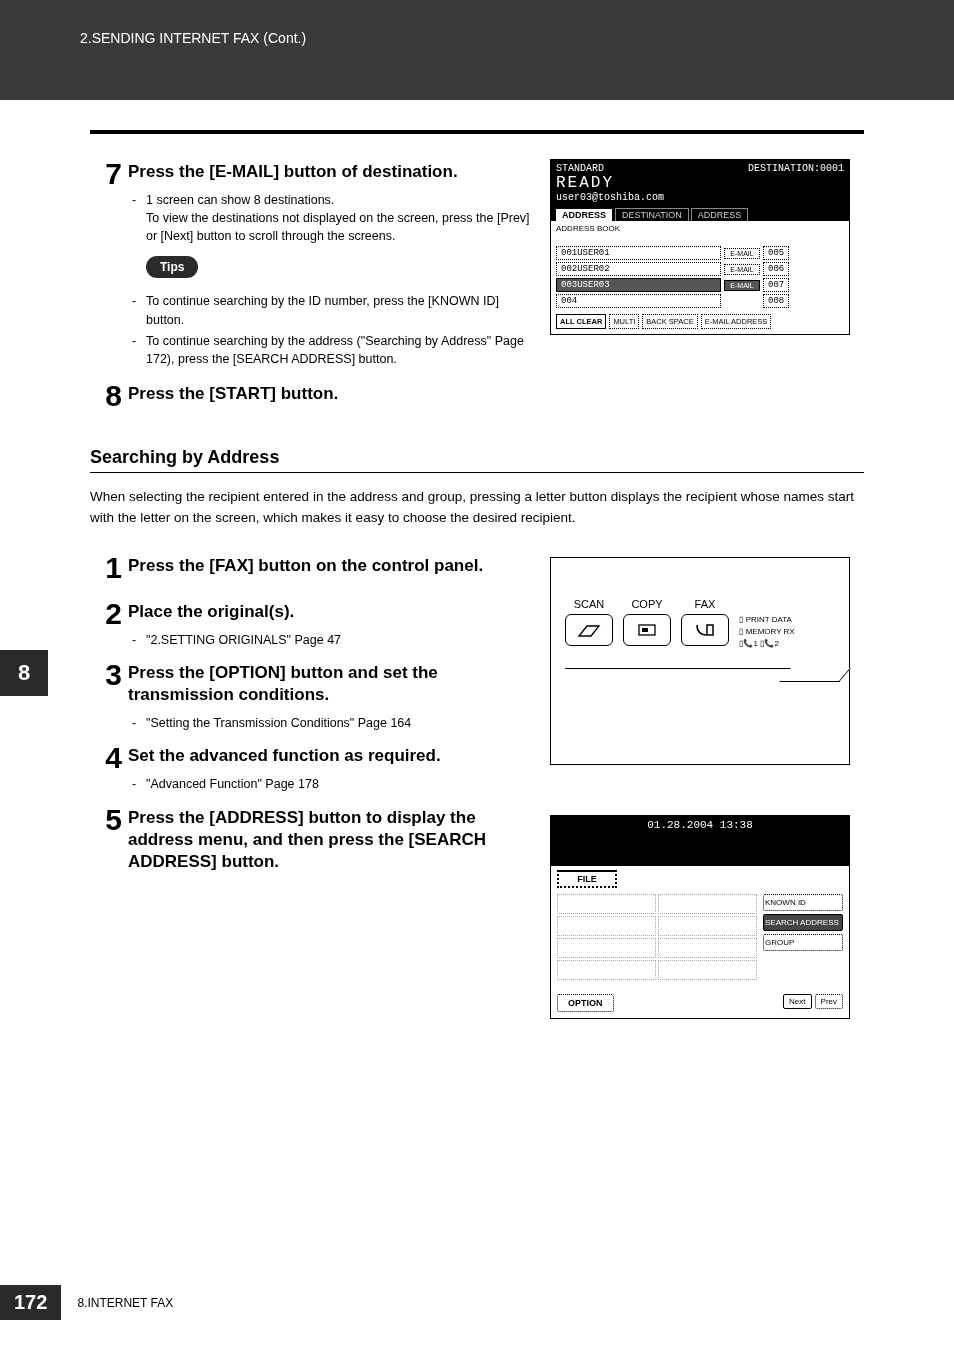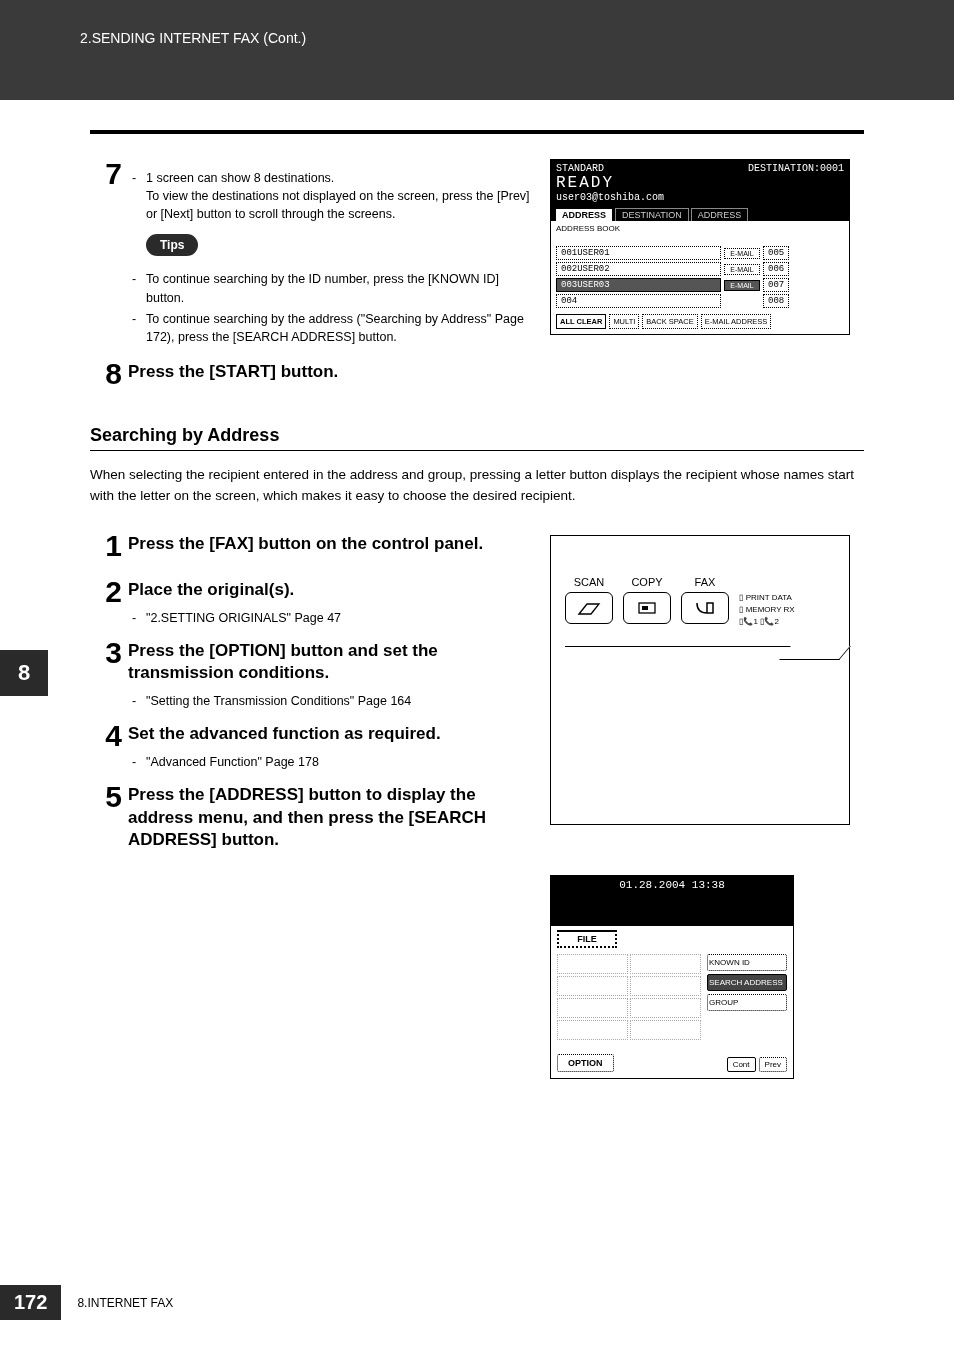--- a/index.html
+++ b/index.html
@@ -191,21 +191,21 @@
   .lcd-btn {
     border: 1px dotted #000;
     font-size: 7.5px;
     padding: 2px 3px;
   }
   .lcd-btn.bold { font-weight: bold; border-style: solid;}
   
   .ctrl {
     border: 1.5px solid #000;
     width: 300px;
-    height: 290px;
+    height: 208px;
     padding: 40px 14px 10px 14px;
     font-family: Arial, sans-serif;
     margin-top: 4px;
   }
   .ctrl-row {
     display: flex;
     gap: 10px;
     align-items: flex-start;
   }
   .ctrl-col {
@@ -239,21 +239,21 @@
     border-right: 1px solid #000;
     border-bottom: 1px solid #000;
     transform: skewX(-40deg);
     margin-left: 220px;
     margin-top: -1px;
     background: #fff;
   }
   
   .ts {
     border: 1.5px solid #000;
-    width: 244px;
+    width: 300px;
     font-family: Arial, sans-serif;
   }
   .ts-top {
     background: #000;
     color: #fff;
     font-family: "Courier New", monospace;
     font-size: 11px;
     text-align: center;
     padding: 3px 0 16px 0;
     height: 50px;
@@ -293,21 +293,21 @@
     text-align: left;
     padding: 3px 1px;
     margin-bottom: 3px;
     border-radius: 2px;
   }
   .ts-rbtn.sel { background: #444; color: #fff; border-style: solid;}
   .ts-bottom {
     display: flex;
     justify-content: space-between;
     margin-top: 12px;
-    align-items: flex-end;
+    align-items: flex-start;
   }
   .ts-opt {
     border: 1.5px dotted #000;
     font-size: 9px;
     font-weight: bold;
     padding: 3px 10px;
     border-radius: 2px;
   }
   .ts-nav { display: flex; gap: 3px;}
   .ts-nav-btn {
@@ -329,20 +329,21 @@
 <div class="side-tab">8</div>
 
 <div class="content">
   <div class="black-rule"></div>
 
   <div class="two-col">
     <div class="left-col">
       <div class="step-row">
         <div class="step-num">7</div>
         <div class="step-body">
+          <div class="step-title">Press the [E-MAIL] button of destination.</div>
           <ul class="step-list">
             <li style="white-space:pre-line">1 screen can show 8 destinations.
 To view the destinations not displayed on the screen, press the [Prev] or [Next] button to scroll through the screens.</li>
           </ul>
           <div class="tips-pill">Tips</div>
           <ul class="step-list">
             <li>To continue searching by the ID number, press the [KNOWN ID] button.</li>
             <li><span>To continue searching by the address ("Searching by Address"  Page 172), press the [SEARCH ADDRESS] button.</span></li>
           </ul>
         </div>
@@ -515,21 +516,21 @@
             </div>
             <div class="ts-right">
               <div class="ts-rbtn">KNOWN ID</div>
               <div class="ts-rbtn sel">SEARCH ADDRESS</div>
               <div class="ts-rbtn">GROUP</div>
             </div>
           </div>
           <div class="ts-bottom">
             <div class="ts-opt">OPTION</div>
             <div class="ts-nav">
-              <div class="ts-nav-btn">Cont</div>
+              <div class="ts-nav-btn">Next</div>
               <div class="ts-nav-btn dotted">Prev</div>
             </div>
           </div>
         </div>
       </div>
     </div>
   </div>
 </div>
 
 <div class="footer">

